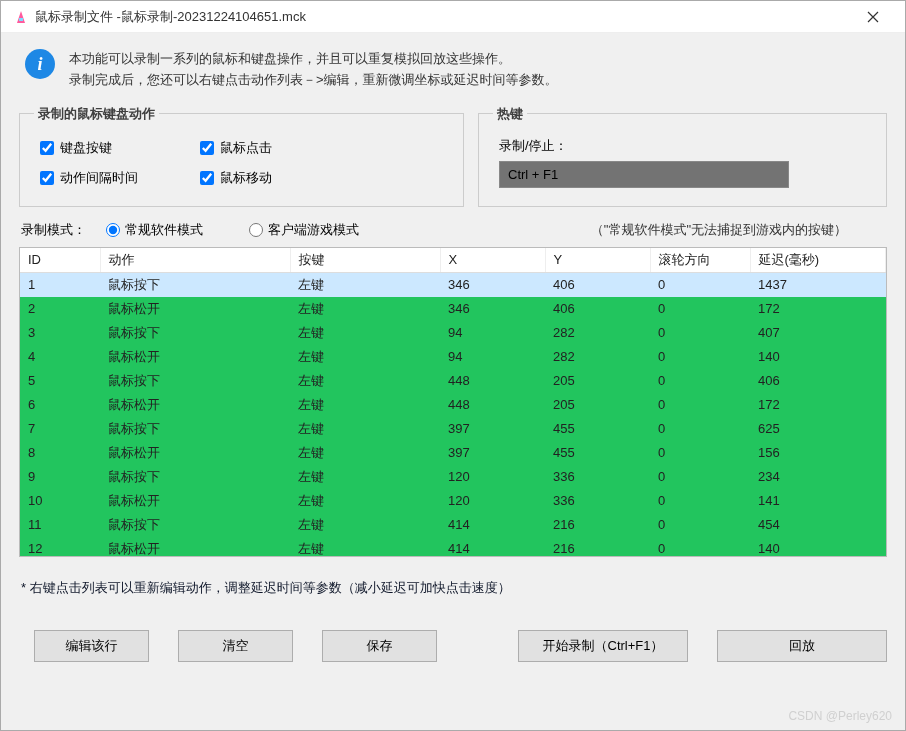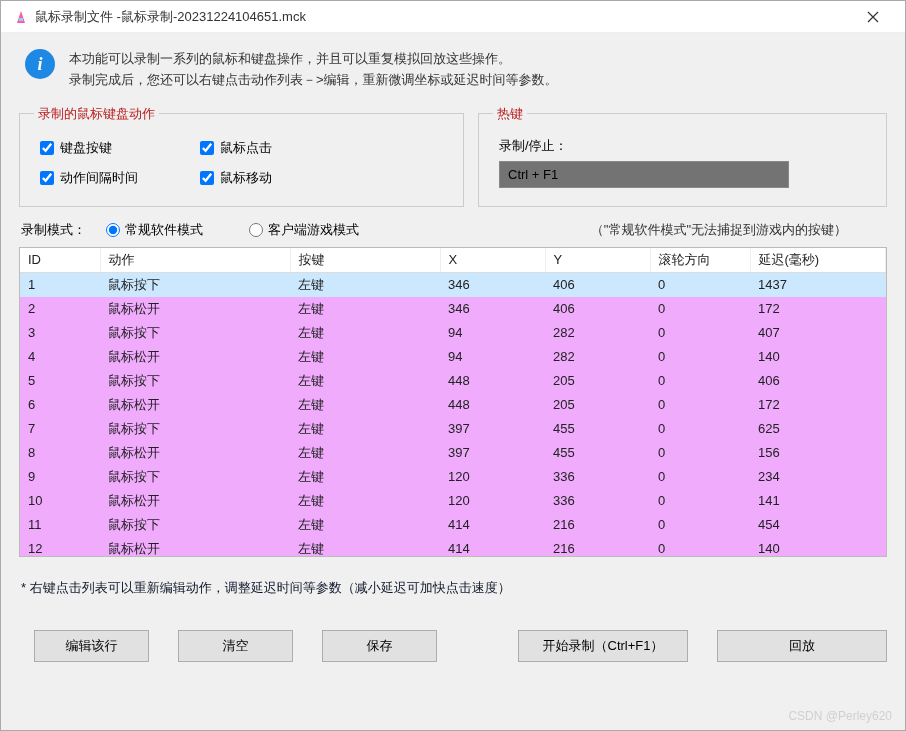--- a/index.html
+++ b/index.html
@@ -8,35 +8,35 @@
 .titlebar { height: 32px; display: flex; align-items: center; padding: 0 12px; background: #fff; border-bottom: 1px solid #eee; }
 .titlebar .icon { width: 16px; height: 16px; margin-right: 6px; display:flex; align-items:center; justify-content:center; }
 .titlebar .title { flex: 1; color: #333; }
 .titlebar .close { width: 40px; height: 30px; display: flex; align-items: center; justify-content: center; cursor: pointer; }
 .content { flex: 1; background: #f0f0f0; padding: 8px 18px 12px 18px; display: flex; flex-direction: column; }
 .info-row { display: flex; align-items: flex-start; padding: 8px 0 14px 0; }
 .info-icon { width: 30px; height: 30px; border-radius: 50%; background: #1e88e5; color: #fff; display: flex; align-items: center; justify-content: center; font-weight: bold; font-style: italic; font-family: serif; font-size: 18px; margin-right: 14px; margin-left: 6px; flex-shrink:0;}
 .info-text { color: #333; line-height: 1.6; }
 .fieldsets { display: flex; gap: 14px; margin-bottom: 10px; }
 fieldset { border: 1px solid #ccc; padding: 10px 14px 14px 14px; }
-fieldset legend { padding: 0 4px; color: #b91c1c; }
+fieldset legend { padding: 0 4px; color: #404040; font-weight: bold; }
 .fs-actions { flex: 0 0 445px; }
 .fs-hotkey { flex: 1; }
 .chk-grid { display: grid; grid-template-columns: 140px 140px; gap: 12px 20px; padding-top: 6px; padding-left:6px;}
 .chk { display: flex; align-items: center; gap: 6px; cursor: pointer; }
 .chk input { width: 14px; height: 14px; }
 .hotkey-inner { padding: 4px 6px; }
 .hotkey-label { margin-bottom: 6px; }
 .hotkey-box { border: 1px solid #888; background: #737373; padding: 5px 8px; width: 290px; }
 .mode-row { display: flex; align-items: center; gap: 16px; padding: 4px 0 8px 2px; justify-content: center; }
 .mode-label { margin-right: 4px; }
 .radio { display: flex; align-items: center; gap: 5px; cursor: pointer; }
 .radio input { width: 14px; height: 14px; }
 .mode-note { margin-left: auto; margin-right: 40px; color: #333; }
-.table-wrap { border: 1px solid #bbb; background: #f0abfc; flex: 0 0 310px; overflow: hidden; }
+.table-wrap { border: 1px solid #bbb; background: #22c55e; flex: 0 0 310px; overflow: hidden; }
 table { width: 100%; border-collapse: collapse; table-layout: fixed; }
 th, td { text-align: left; padding: 3px 8px; font-weight: normal; color: #222; height: 22px; overflow: hidden; white-space: nowrap; }
 thead th { background: #fff; border-bottom: 1px solid #ddd; border-right: 1px solid #eee; }
 tbody tr.selected td { background: #cce8ff; }
 .col-id { width: 80px; }
 .col-action { width: 190px; }
 .col-key { width: 150px; }
 .col-x { width: 105px; }
 .col-y { width: 105px; }
 .col-wheel { width: 100px; }

